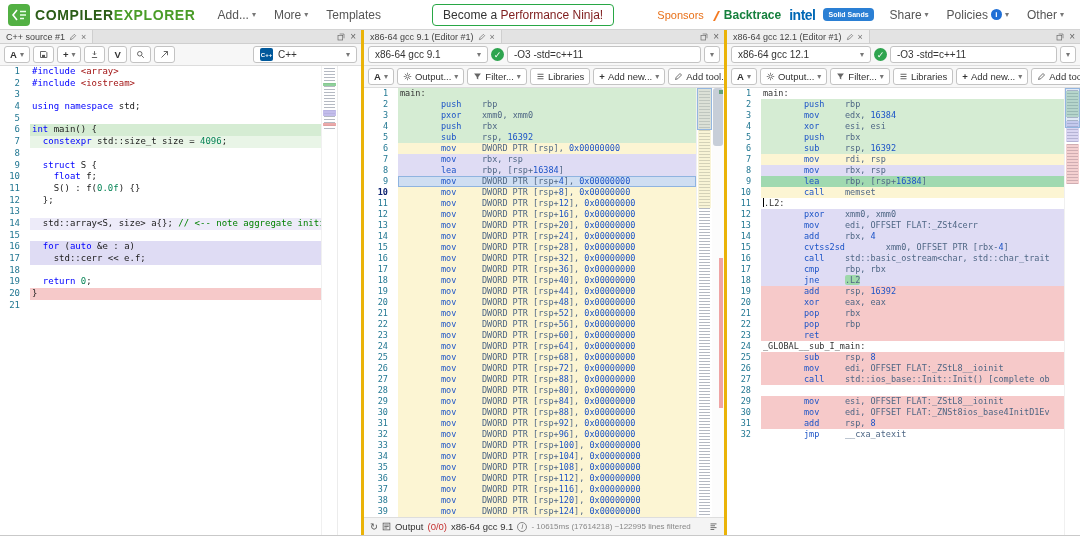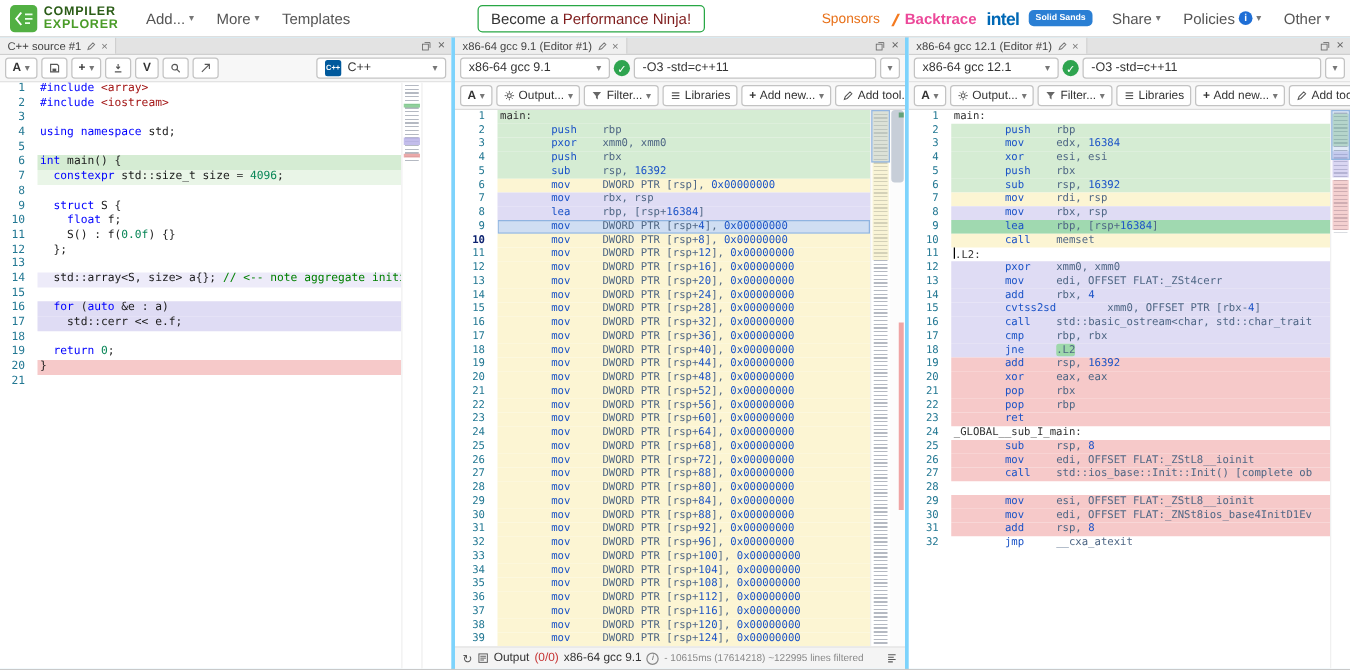--- a/index.html
+++ b/index.html
@@ -2,34 +2,34 @@
 <html><head>
 <meta charset="utf-8">
 <style>
   *{margin:0;padding:0;box-sizing:border-box}
   html,body{width:1080px;height:536px;overflow:hidden}
   body{font-family:"Liberation Sans",sans-serif;background:#c9c9c9;font-size:12px;color:#333}
 
   
   .navbar{height:30px;background:#fff;border-bottom:1px solid #d4d4d4;display:flex;align-items:center;padding:0 8px;gap:2px}
   .logo{display:flex;align-items:center;gap:5px;margin-right:12px;cursor:pointer}
-  .logo-text{display:flex;flex-direction:column;line-height:10px;font-weight:bold;font-size:10px;letter-spacing:.6px;color:#2b5c17}
+  .logo-text{display:flex;flex-direction:row;line-height:10px;font-weight:bold;font-size:14px;letter-spacing:.6px;color:#2b5c17}
   .menu{padding:3px 8px;color:#555;cursor:pointer;display:flex;align-items:center;gap:3px;white-space:nowrap}
   .caret{font-size:8px;color:#777;line-height:1}
   .banner{margin-left:auto;margin-right:auto;border:1px solid #28a745;border-radius:4px;padding:3px 10px;background:#fff;white-space:nowrap;cursor:pointer}
   .banner a{color:#7f1d1d;text-decoration:none}
   .sponsors{display:flex;align-items:center;gap:8px;margin-right:6px;white-space:nowrap}
   .sp-label{color:#e8711a;font-size:11px}
-  .backtrace{font-weight:bold;color:#ec4899;display:flex;align-items:flex-end;gap:2px;font-size:12px}
+  .backtrace{font-weight:bold;color:#15803d;display:flex;align-items:flex-end;gap:2px;font-size:12px}
   .intel{color:#0068b5;font-weight:bold;font-size:14px;letter-spacing:-.5px}
   .solidsands{background:#2a7fd4;color:#fff;font-size:7px;padding:3px 5px;border-radius:4px;font-weight:bold}
   .policy-badge{width:11px;height:11px;border-radius:50%;background:#1f6fd6;color:#fff;font-size:8px;display:inline-flex;align-items:center;justify-content:center;font-weight:bold}
 
   
-  .workspace{display:flex;gap:3px;height:505px;background:#7dd3fc}
+  .workspace{display:flex;gap:3px;height:505px;background:#eab308}
   .pane{background:#fff;display:flex;flex-direction:column;overflow:hidden}
   #pane-src{width:361px}
   #pane-asm1{width:360px}
   #pane-asm2{width:353px}
 
   .tabstrip{height:14px;background:#e3e3e3;border-bottom:1px solid #cfcfcf;display:flex;align-items:stretch;font-size:9px;color:#444}
   .tab{display:flex;align-items:center;gap:4px;padding:0 6px;background:#efefef;border-right:1px solid #cfcfcf;cursor:pointer;white-space:nowrap}
   .tab .x{color:#777;font-size:9px;cursor:pointer}
   .strip-icons{margin-left:auto;display:flex;align-items:center;gap:5px;padding:0 5px}
   .strip-icons .x{color:#666;font-size:10px;cursor:pointer}
@@ -381,21 +381,21 @@
       </div>
       <div class="strip-icons">
         <svg width="8" height="8" viewBox="0 0 12 12">
             <rect x="1.5" y="3.5" width="7" height="7" fill="none" stroke="#666"></rect>
             <path d="M4 1.5h6.5V8" fill="none" stroke="#666"></path>
           </svg>
         <span class="x">×</span>
       </div>
     </div>
     <div class="toolbar">
-      <span class="sel" style="width:116px">
+      <span class="sel" style="width:140px">
         <span>x86-64 gcc 12.1</span>
         <span class="caret">▾</span>
       </span>
       <span class="okc">✓</span>
       <span class="sel" style="flex:1">
           <span>-O3 -std=c++11</span>
         </span>
       <span class="tbtn">
           <span class="caret">▾</span>
         </span>

